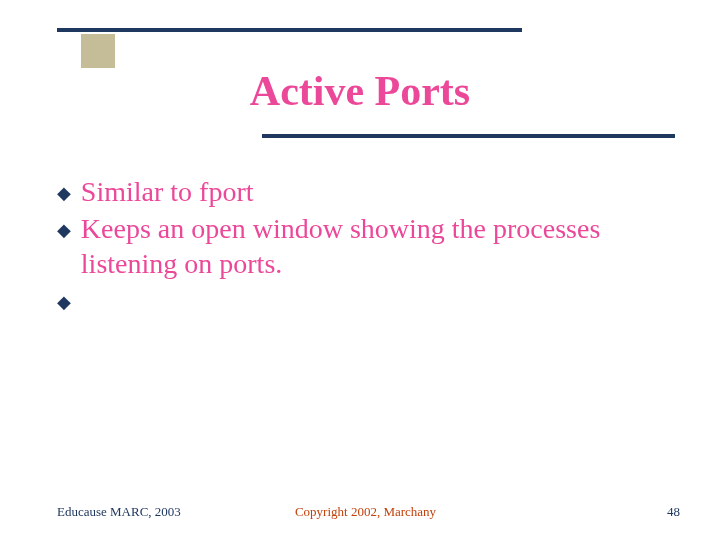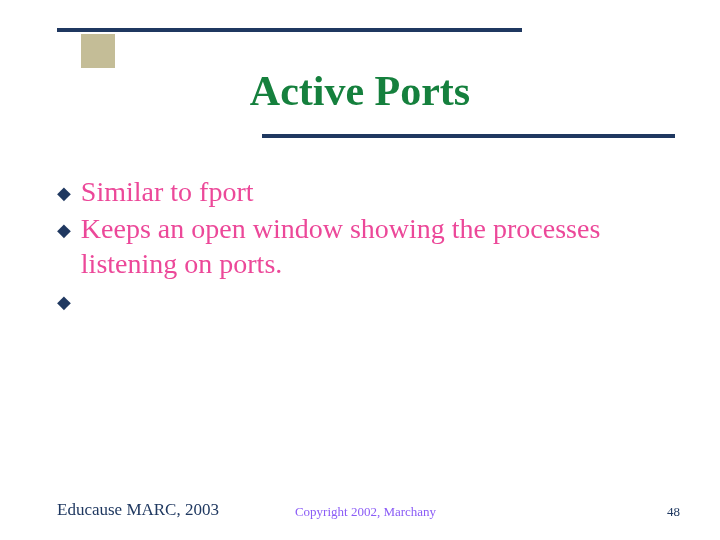--- a/index.html
+++ b/index.html
@@ -2,31 +2,31 @@
 <html><head>
 <meta charset="utf-8">
 <style>
   * { margin: 0; padding: 0; box-sizing: border-box; }
   html, body { width: 720px; height: 540px; background: #fff; font-family: "Times New Roman", Times, serif; }
   .slide { position: relative; width: 720px; height: 540px; }
 
   .rule-top { position: absolute; left: 57px; top: 28px; width: 465px; height: 4px; background: #1f3860; }
   .accent-box { position: absolute; left: 81px; top: 34px; width: 34px; height: 34px; background: #c4bd97; }
 
-  .title { position: absolute; left: 0; top: 67px; width: 720px; text-align: center; font-size: 42px; color: #15803d; }
+  .title { position: absolute; left: 0; top: 67px; width: 720px; text-align: center; font-size: 42px; color: #ec4899; }
 
   .rule-mid { position: absolute; left: 262px; top: 134px; width: 413px; height: 4px; background: #1f3860; }
 
   .content { position: absolute; left: 57px; top: 174px; width: 610px; }
   .bullet-row { display: flex; align-items: flex-start; margin-bottom: 2px; }
   .bullet-icon { flex: 0 0 auto; margin-top: 10px; margin-right: 10px; color: #1f3860; font-size: 18px; line-height: 18px; }
   .bullet-text { font-size: 28px; color: #ec4899; line-height: 1.25; }
 
-  .footer-left { position: absolute; left: 57px; bottom: 20px; font-size: 17px; color: #1f3860; }
-  .footer-center { position: absolute; left: 0; bottom: 20px; width: 720px; text-align: center; font-size: 13px; color: #8b5cf6; padding-left: 11px; }
+  .footer-left { position: absolute; left: 57px; bottom: 20px; font-size: 13px; color: #1f3860; }
+  .footer-center { position: absolute; left: 0; bottom: 20px; width: 720px; text-align: center; font-size: 13px; color: #c2410c; padding-left: 11px; }
   .footer-right { position: absolute; right: 40px; bottom: 20px; font-size: 13px; color: #1f3860; }
 </style>
 </head>
 <body>
 
 <div class="slide">
 
   <div class="rule-top"></div>
   <div class="accent-box"></div>
 

